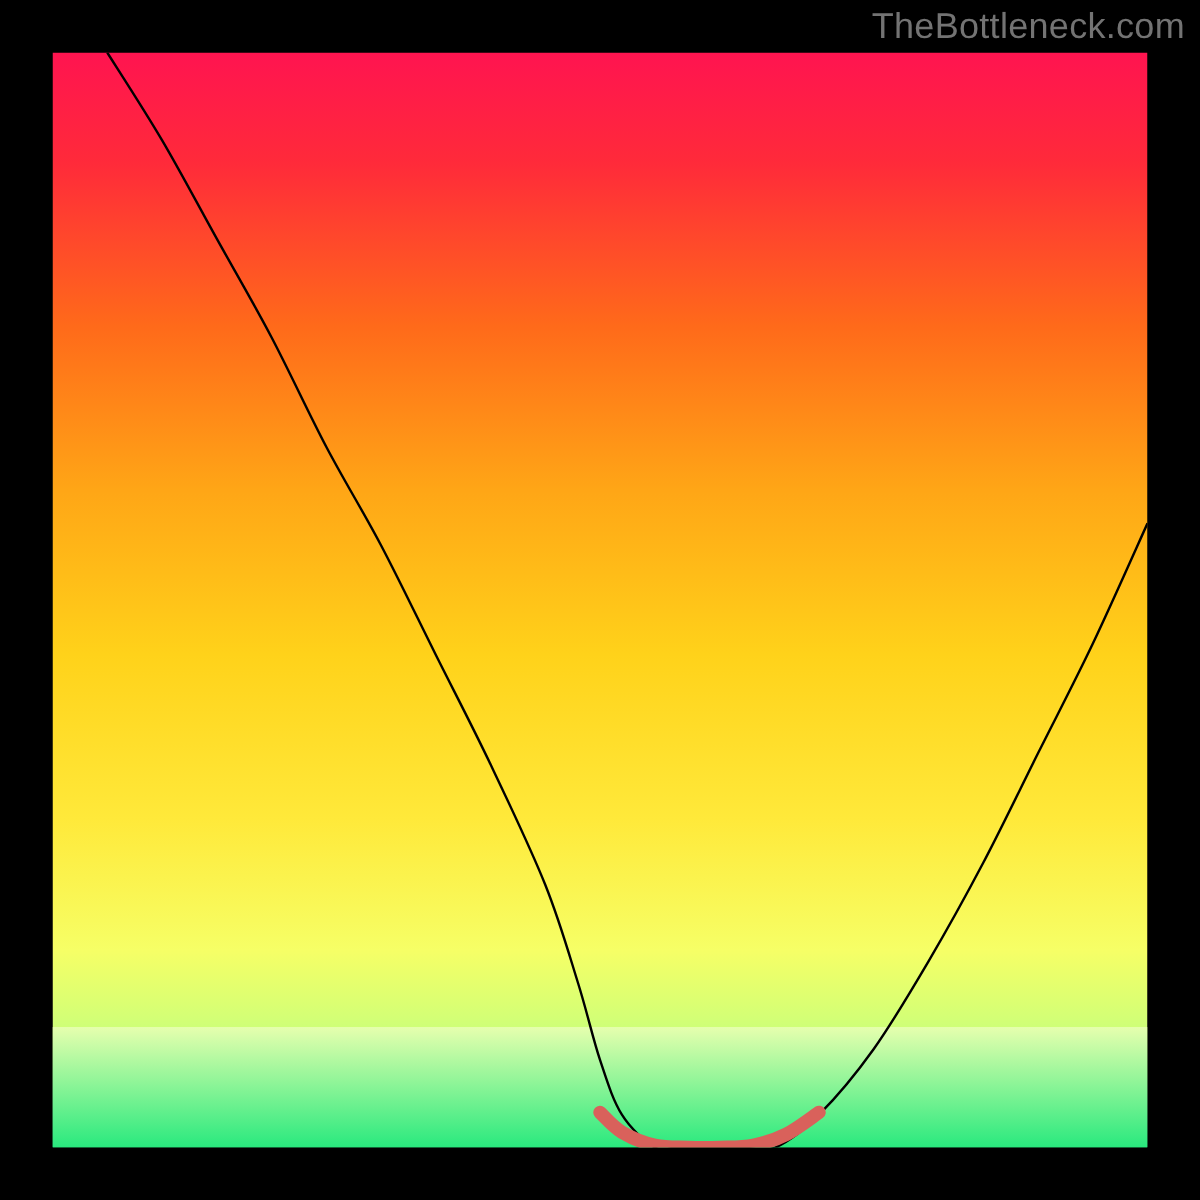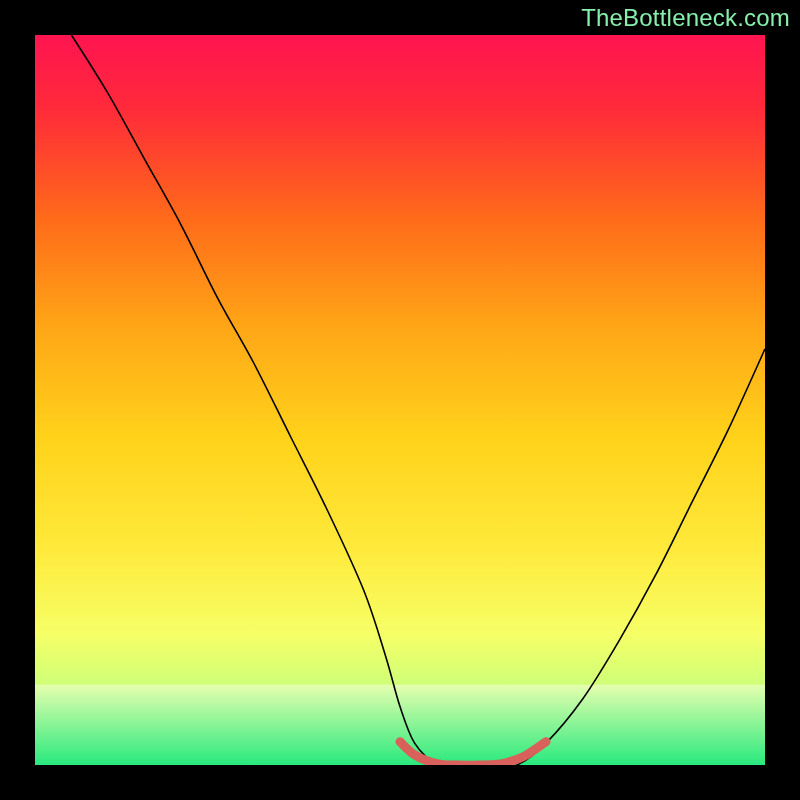--- a/index.html
+++ b/index.html
@@ -14,21 +14,21 @@
   .frame {
     position: relative;
     width: 800px;
     height: 800px;
     background: #000;
   }
   .watermark {
     position: absolute;
     top: 4px;
     right: 10px;
-    color: #86efac;
+    color: #737373;
     font-size: 24px;
     font-weight: 400;
     letter-spacing: 0.2px;
     z-index: 10;
   }
   .plot {
     position: absolute;
     left: 35px;
     top: 35px;
     width: 730px;

